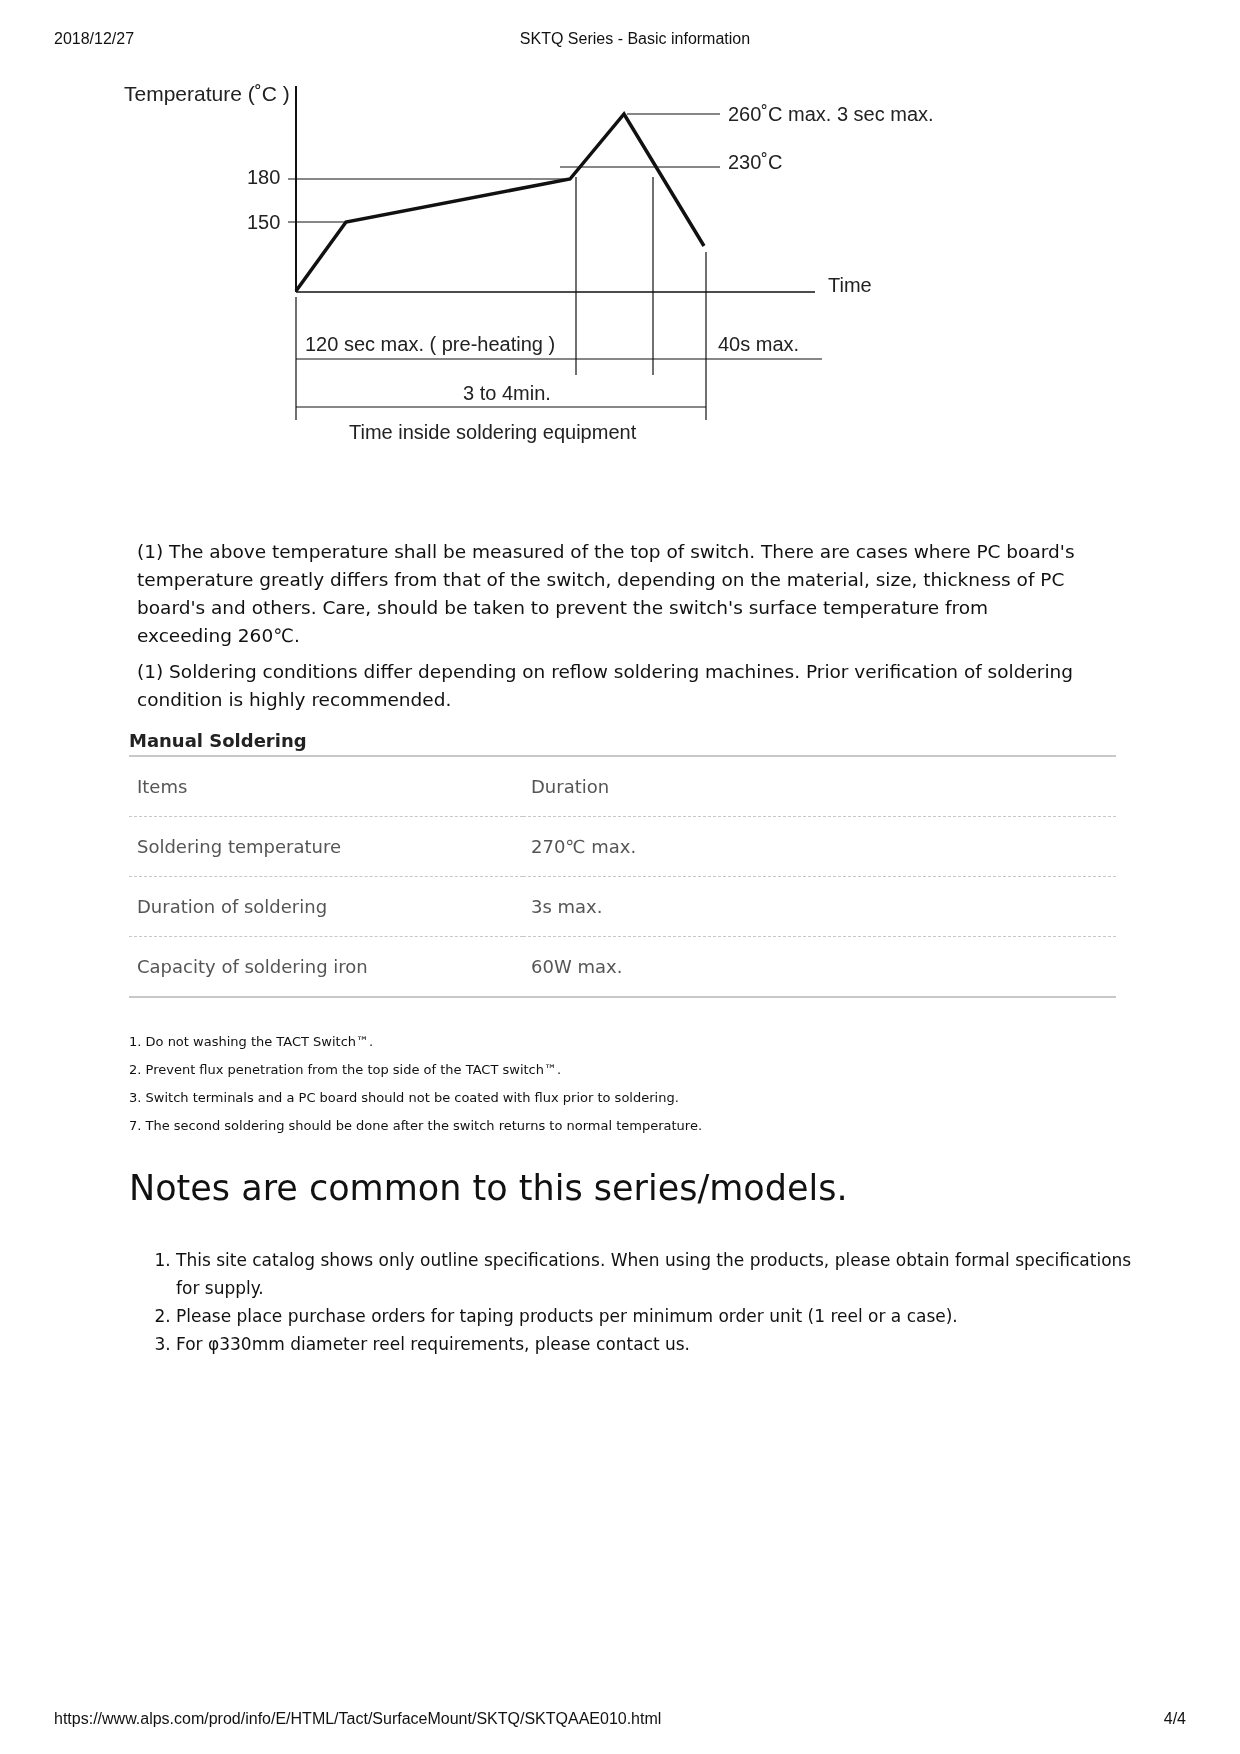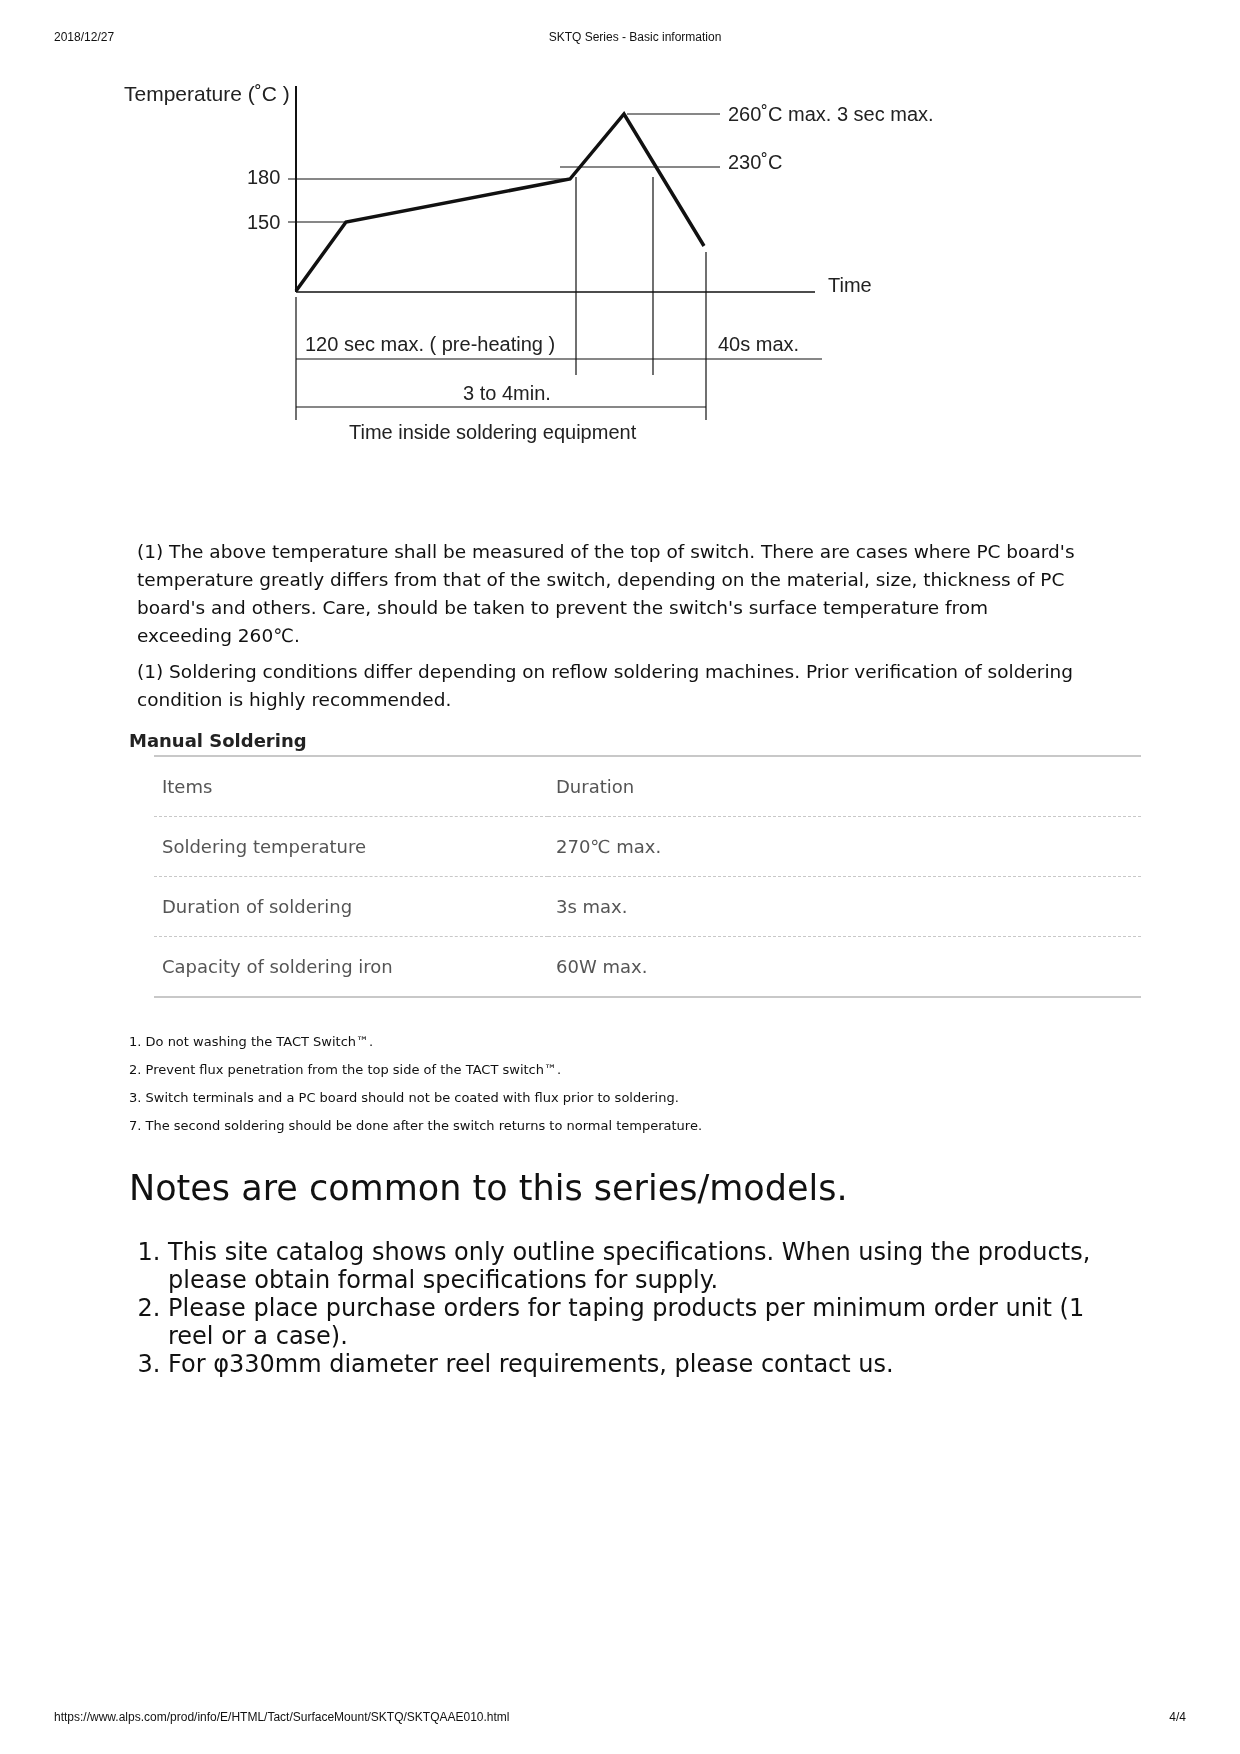--- a/index.html
+++ b/index.html
@@ -1,21 +1,21 @@
 <!DOCTYPE html>
 <html><head>
   <meta charset="utf-8">
   <style>
     html, body { margin: 0; padding: 0; background: #ffffff; }
     body {
       width: 1240px; height: 1754px; position: relative; overflow: hidden;
       font-family: "DejaVu Sans", sans-serif; color: #222;
     }
     .hdr, .ftr {
-      position: absolute; font-family: "Liberation Sans", sans-serif; font-size: 12px; color: #111;
+      position: absolute; font-family: "Liberation Sans", sans-serif; font-size: 16px; color: #111;
     }
     .hdr-date { left: 54px; top: 30px; }
     .hdr-title { left: 15px; width: 1240px; top: 30px; text-align: center; }
     .ftr-url { left: 54px; top: 1710px; }
     .ftr-page { right: 54px; top: 1710px; }
 
     .chart { position: absolute; left: 120px; top: 80px; width: 960px; height: 440px; }
     .chart svg { width: 960px; height: 440px; display: block; }
     .chart text { font-family: "Liberation Sans", sans-serif; fill: #222; }
 
@@ -26,36 +26,36 @@
     .notes-para p { margin: 8px; }
 
     .section-title {
       position: absolute; left: 129px; top: 730px;
       font-size: 18px; font-weight: bold; color: #222;
     }
     .manual-table {
       position: absolute; left: 129px; top: 755px; width: 987px;
       border-collapse: collapse; font-size: 18px; color: #555;
     }
-    .manual-table { border-top: 2px solid #c8c8c8; border-bottom: 2px solid #c8c8c8; margin-left: 25px; }
+    .manual-table { border-top: 2px solid #c8c8c8; border-bottom: 2px solid #c8c8c8; }
     .manual-table td { height: 59px; padding: 0 8px; vertical-align: middle; }
     .manual-table tr + tr td { border-top: 1px dashed #c8c8c8; }
     .manual-table td.c1 { width: 378px; }
 
     .precautions {
       position: absolute; left: 129px; top: 1028px; width: 980px;
       font-size: 13px; line-height: 28px; color: #111; margin: 0; padding: 0; list-style: none;
     }
     .common-title {
       position: absolute; left: 129px; top: 1168px;
       font-size: 35px; color: #111; font-weight: normal; margin: 0;
     }
     .common-list {
       position: absolute; left: 129px; top: 1230px; width: 960px;
-      font-size: 24px; line-height: 28px; color: #111; margin: 8px; padding: 0 0 0 31px;
+      font-size: 17px; line-height: 28px; color: #111; margin: 16px; padding: 0 0 0 31px;
     }
     .common-list li { padding-left: 0; }
   </style>
 </head>
 <body>
 
 <div class="hdr hdr-date">2018/12/27</div>
 <div class="hdr hdr-title">SKTQ Series - Basic information</div>
 
 <div class="chart">

